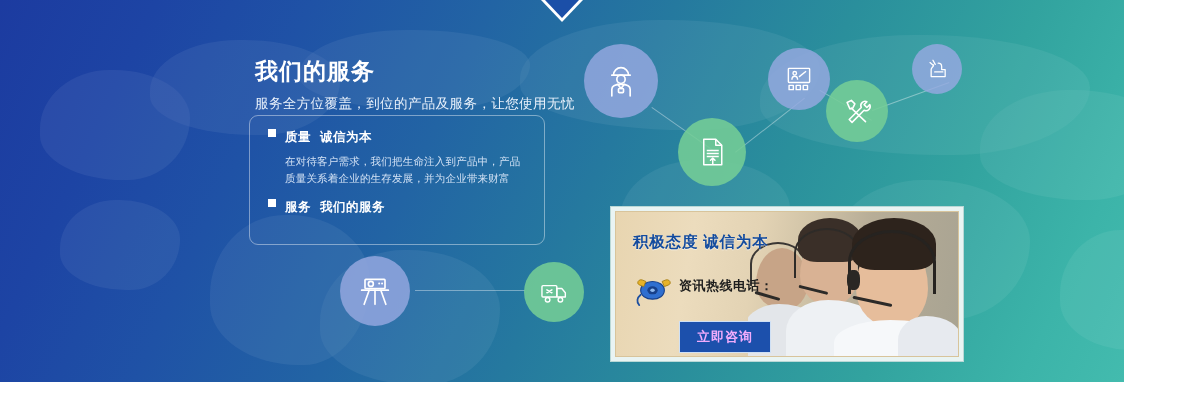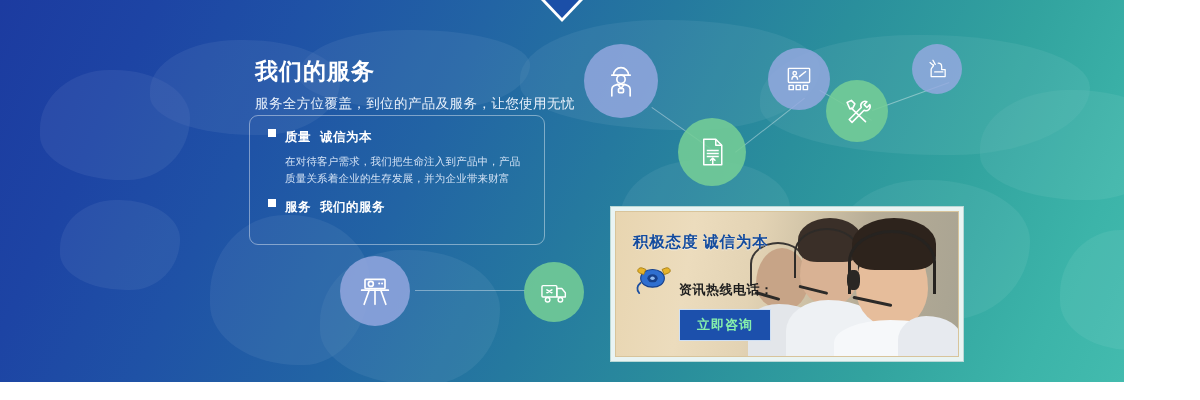--- a/index.html
+++ b/index.html
@@ -111,30 +111,30 @@
   .op { position: absolute; border-radius: 50% 50% 46% 54% / 58% 57% 43% 42%; }
   .op.body { border-radius: 44% 56% 8% 8% / 42% 40% 5% 5%; }
   .hs { position: absolute; border-radius: 50%; border: 2.5px solid #2c2a28; }
   .mic { position: absolute; background: #2c2a28; border-radius: 2px; transform-origin: 100% 50%; }
 
   .card-copy { position: absolute; left: 17px; top: 20px; width: 180px; }
   .slogan {
     font-size: 15.5px; font-weight: bold; color: #134b9e;
     letter-spacing: .8px; text-shadow: 0 1px 0 rgba(255,255,255,.55);
   }
-  .hot-row { display: flex; align-items: flex-end; margin-top: 12px; }
+  .hot-row { display: flex; align-items: flex-start; margin-top: 24px; }
   .phone-ico { width: 42px; height: 34px; flex: 0 0 auto; margin-right: 4px; }
   .hot-label { font-size: 13px; font-weight: bold; color: #1d1d1d; letter-spacing: .5px; }
   .hot-num {
     margin-top: 2px; font-size: 17px; font-weight: bold;
     color: #e8231f; letter-spacing: .2px;
   }
   .cta {
     display: inline-block; margin-top: 10px; margin-left: 46px;
-    padding: 6px 17px; background: #1c50ac; color: #86efac;
+    padding: 6px 17px; background: #1c50ac; color: #f0abfc;
     font-size: 13px; font-weight: bold; letter-spacing: 1px;
     border: 1px solid #cfe0f5; cursor: pointer;
   }
 </style>
 </head>
 <body>
 
 <div class="banner">
 
   <div class="map">

